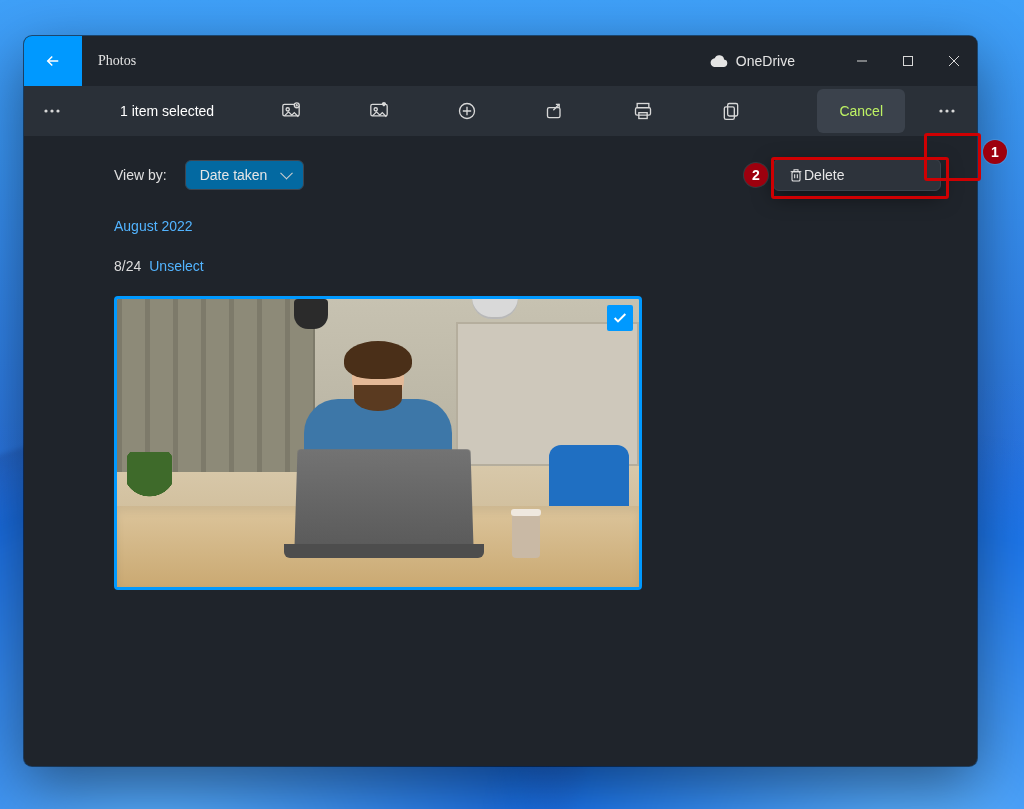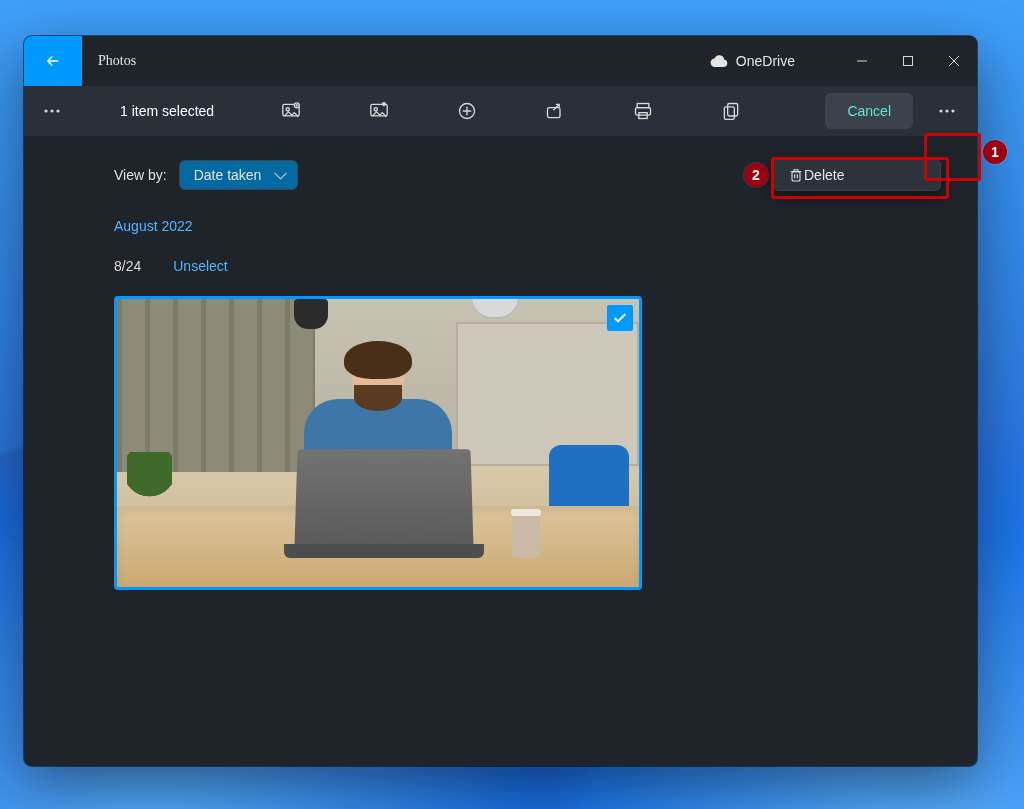--- a/index.html
+++ b/index.html
@@ -111,27 +111,27 @@
   .toolbar .spacer1 { width: 34px; }
   .tool-icon {
     width: 54px; height: 40px;
     display:flex;align-items:center;justify-content:center;
     color:#d8d8d8;
     border-radius:6px;
   }
   .toolbar .flexgrow { flex:1; }
   .cancel-btn {
     padding: 0 22px;
-    height: 36px;
+    height: 44px;
     border-radius: 6px;
     background: #3b424c;
-    color:#5eead4;
-    display:flex;align-items:center;justify-content:center;
-    font-size:14px;
-    margin-right: 4px;
+    color:#bef264;
+    display:flex;align-items:center;justify-content:center;
+    font-size:14px;
+    margin-right: 12px;
   }
   .more-btn-right {
     width: 44px; height: 40px;
     display:flex;align-items:center;justify-content:center;
     color:#d8d8d8;
     border-radius:6px;
   }
 
   
   .hl {
@@ -153,21 +153,21 @@
   }
 
   
   .content {
     flex:1;
     padding: 24px 90px 24px 90px;
     position: relative;
     overflow:hidden;
   }
   .viewby-row {
-    display:flex;align-items:center;gap:12px;
+    display:flex;align-items:center;gap:18px;
     font-size:14px;
     color:#e0e0e0;
   }
   .dropdown {
     background:#0369a1;
     border:1px solid #3e4651;
     border-radius:6px;
     padding: 6px 36px 6px 14px;
     position:relative;
     font-size:14px;
@@ -182,21 +182,21 @@
     border-bottom:1.5px solid #cfcfcf;
     transform: translateY(-70%) rotate(45deg);
   }
   .month {
     margin-top: 28px;
     color:#52b4ff;
     font-size:14px;
   }
   .date-row{
     margin-top: 24px;
-    display:flex;align-items:center;gap:32px;
+    display:flex;align-items:center;gap:8px;
     font-size:14px;
   }
   .date-row .date { color:#dcdcdc; }
   .date-row .unselect { color:#52b4ff; }
 
   .thumb {
     margin-top: 22px;
     width: 522px;
     height: 288px;
     border: 3px solid #0099ff;

